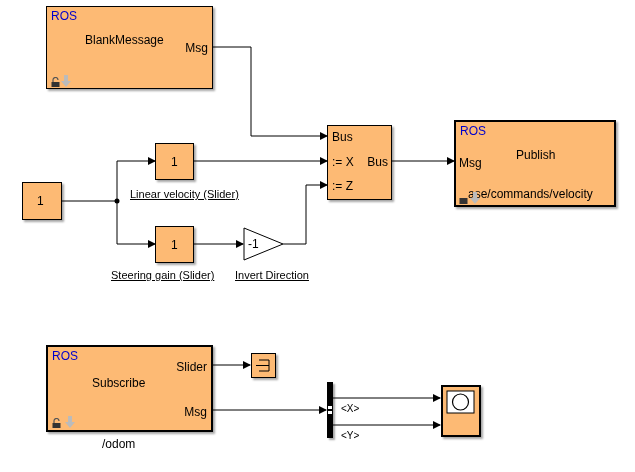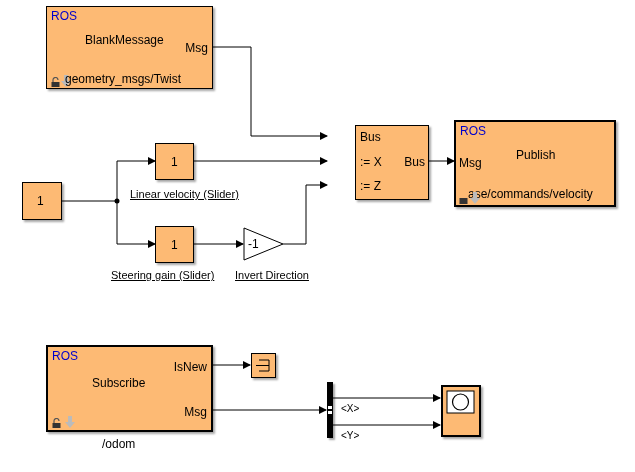--- a/index.html
+++ b/index.html
@@ -57,24 +57,23 @@
   <span class="txt ros" style="left:4px;top:2px;">ROS</span>
   <span class="txt" style="left:38px;top:26px;">BlankMessage</span>
   <span class="txt" style="right:4px;top:34px;">Msg</span>
   <svg class="lock" style="left:4px;top:70px;" viewBox="0 0 9 10">
       <path d="M2,5 V3 a2.5,2.5 0 0 1 5,0" fill="none" stroke="#555" stroke-width="1.2"></path>
       <rect x="0.5" y="5" width="8" height="5" fill="#333"></rect>
     </svg>
   <svg class="dl" style="left:14px;top:68px;" viewBox="0 0 10 12">
       <path d="M3,0 h4 v6 h3 l-5,6 l-5,-6 h3 z" fill="#bbb"></path>
     </svg>
-  <span class="txt" style="left:18px;top:65px;">geometry_msgs/Twist</span>
 </div>
 
-<div class="blk" style="left:327px;top:125px;width:74px;height:75px;margin-left:28px;">
+<div class="blk" style="left:327px;top:125px;width:65px;height:75px;">
   <span class="txt" style="left:4px;top:4px;">Bus</span>
   <span class="txt" style="left:4px;top:29px;">:= X</span>
   <span class="txt" style="left:4px;top:53px;">:= Z</span>
   <span class="txt" style="right:3px;top:29px;">Bus</span>
 </div>
 
 <div class="blk thick" style="left:454px;top:120px;width:162px;height:87px;">
   <span class="txt ros" style="left:4px;top:2px;">ROS</span>
   <span class="txt" style="left:60px;top:26px;">Publish</span>
   <span class="txt" style="left:3px;top:34px;">Msg</span>
@@ -100,21 +99,21 @@
   <span class="txt" style="left:15px;top:11px;">1</span>
 </div>
 <span class="lbl" style="left:111px;top:269px;">Steering gain (Slider)</span>
 
 <span class="txt" style="left:248px;top:237px;">-1</span>
 <span class="lbl" style="left:235px;top:269px;">Invert Direction</span>
 
 <div class="blk thick" style="left:46px;top:345px;width:167px;height:87px;">
   <span class="txt ros" style="left:4px;top:2px;">ROS</span>
   <span class="txt" style="left:44px;top:29px;">Subscribe</span>
-  <span class="txt" style="right:4px;top:13px;">IsNew</span>
+  <span class="txt" style="right:4px;top:13px;">Slider</span>
   <span class="txt" style="right:4px;top:58px;">Msg</span>
   <span class="txt" style="left:54px;top:66px;margin-top:24px;">/odom</span>
   <svg class="lock" style="left:4px;top:71px;" viewBox="0 0 9 10">
       <path d="M2,5 V3 a2.5,2.5 0 0 1 5,0" fill="none" stroke="#555" stroke-width="1.2"></path>
       <rect x="0.5" y="5" width="8" height="5" fill="#333"></rect>
     </svg>
   <svg class="dl" style="left:17px;top:69px;" viewBox="0 0 10 12">
       <path d="M3,0 h4 v6 h3 l-5,6 l-5,-6 h3 z" fill="#bbb"></path>
     </svg>
 </div>

